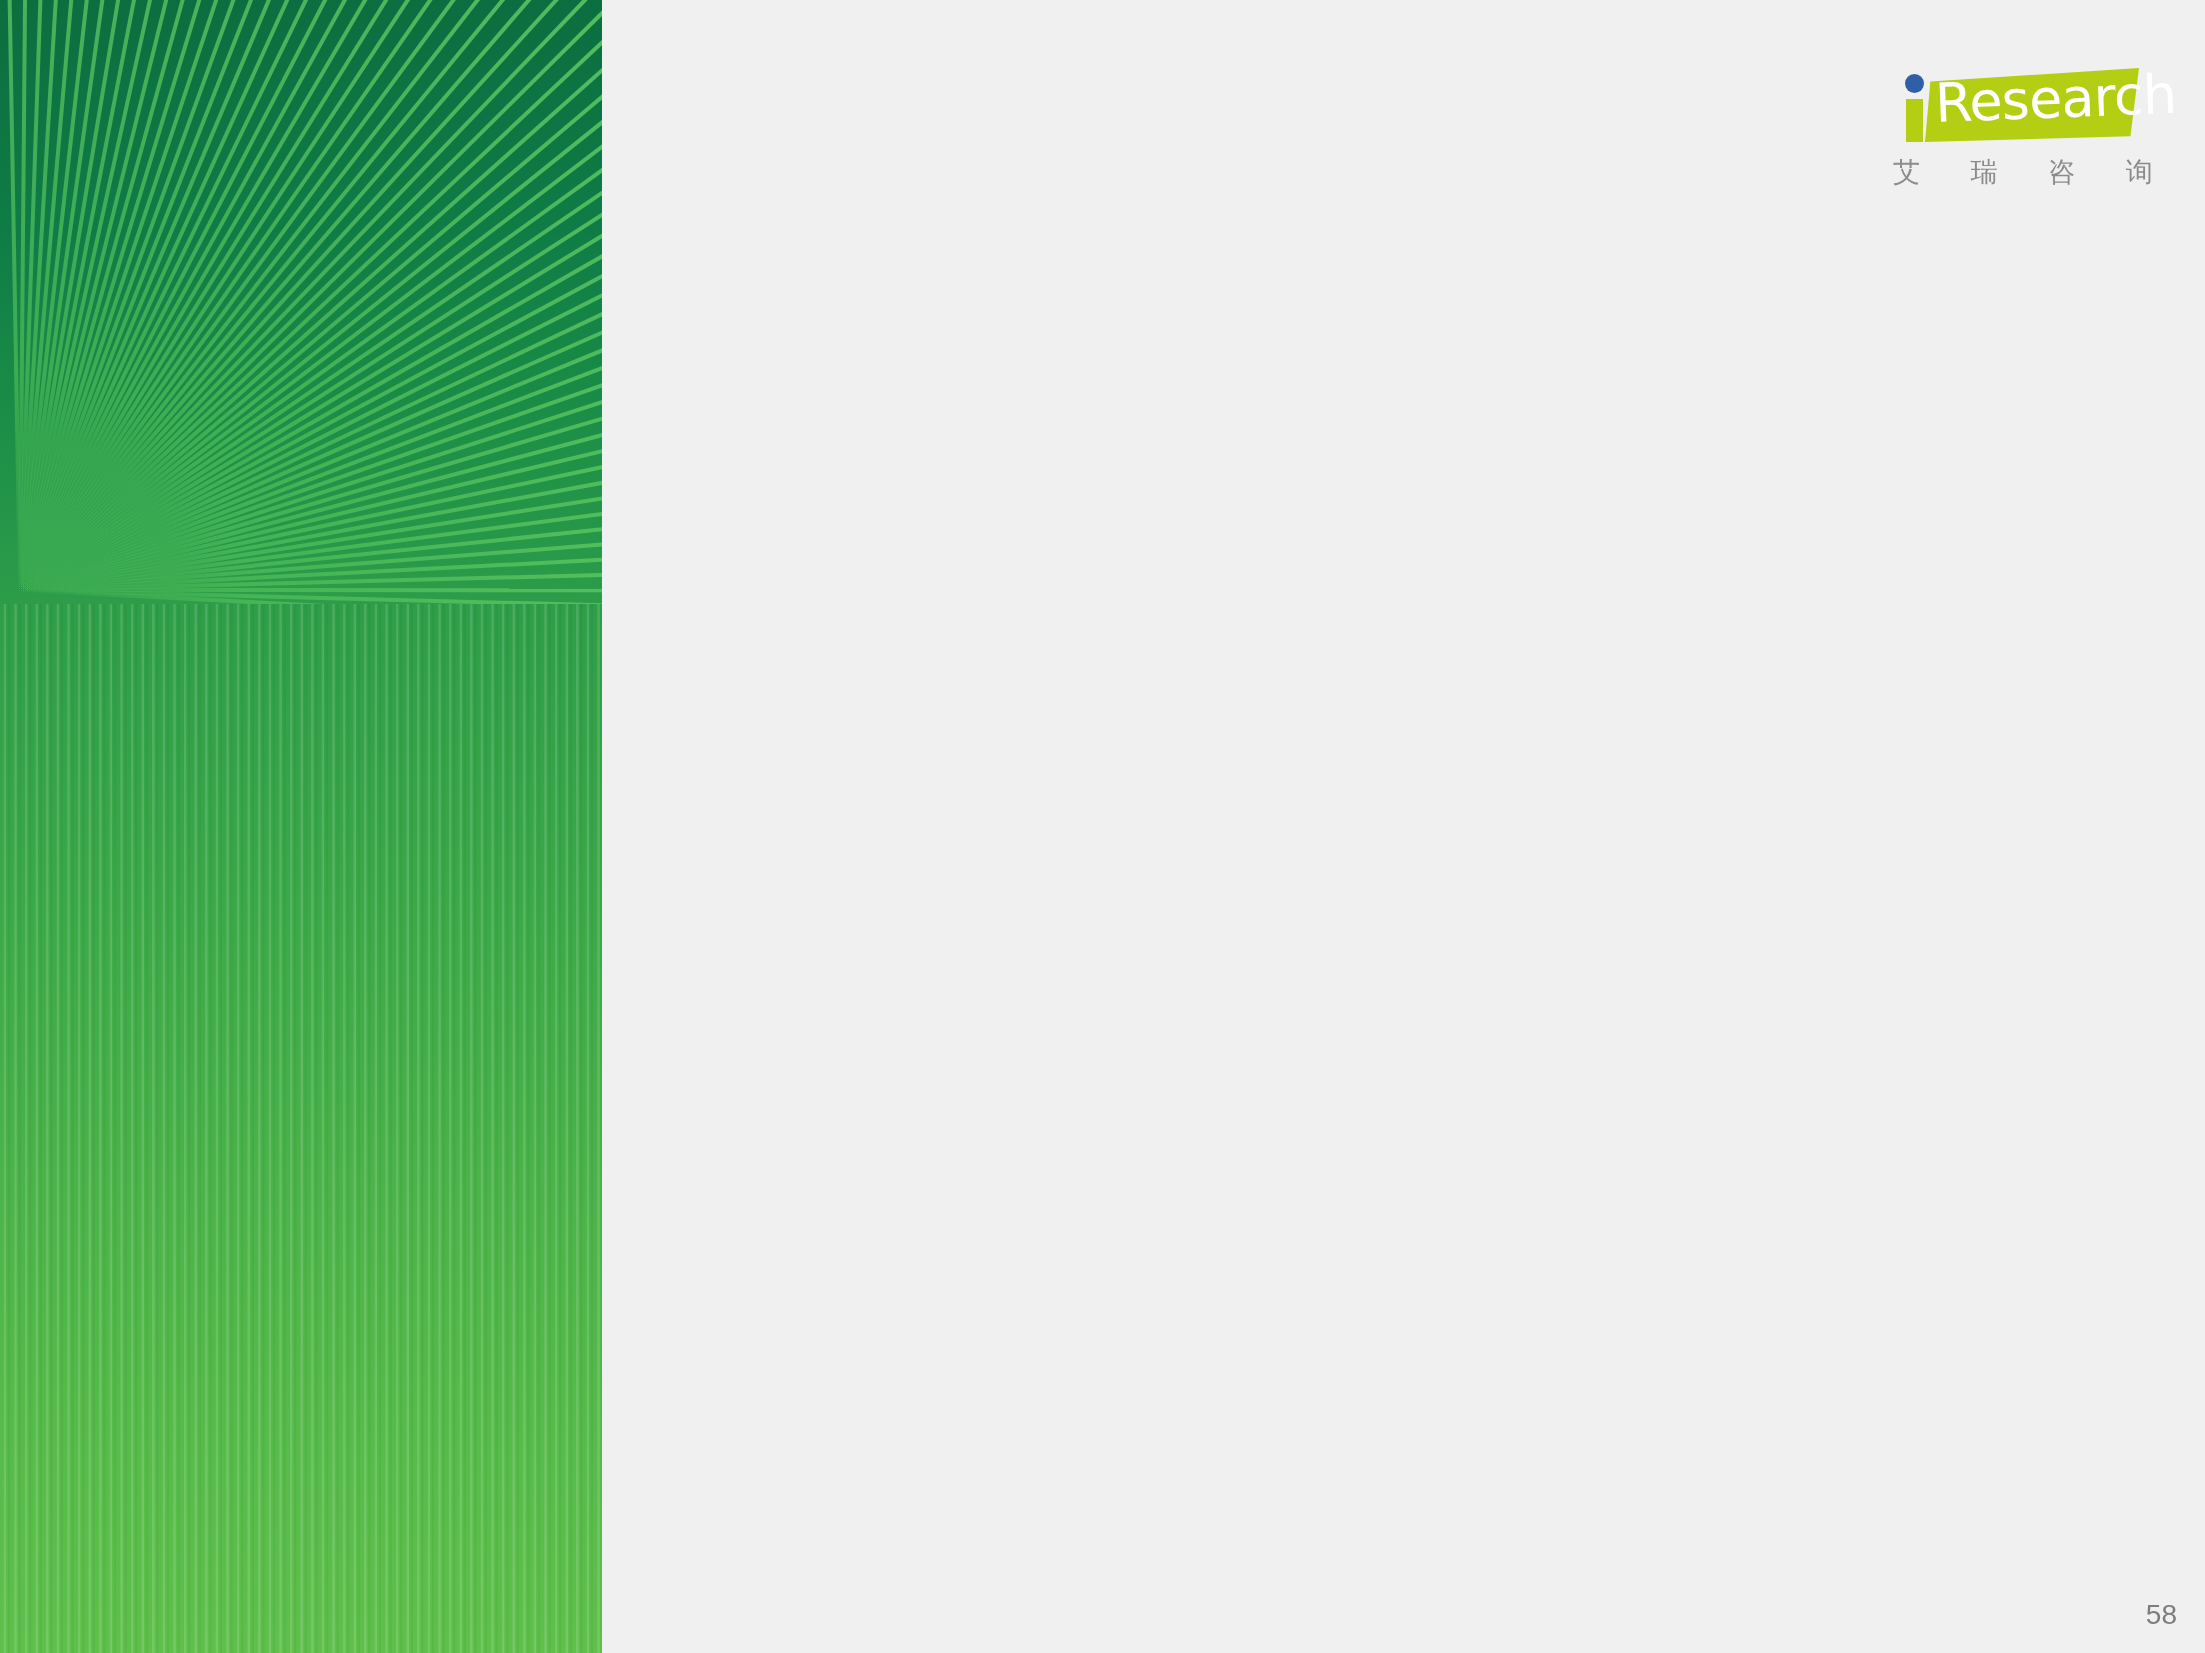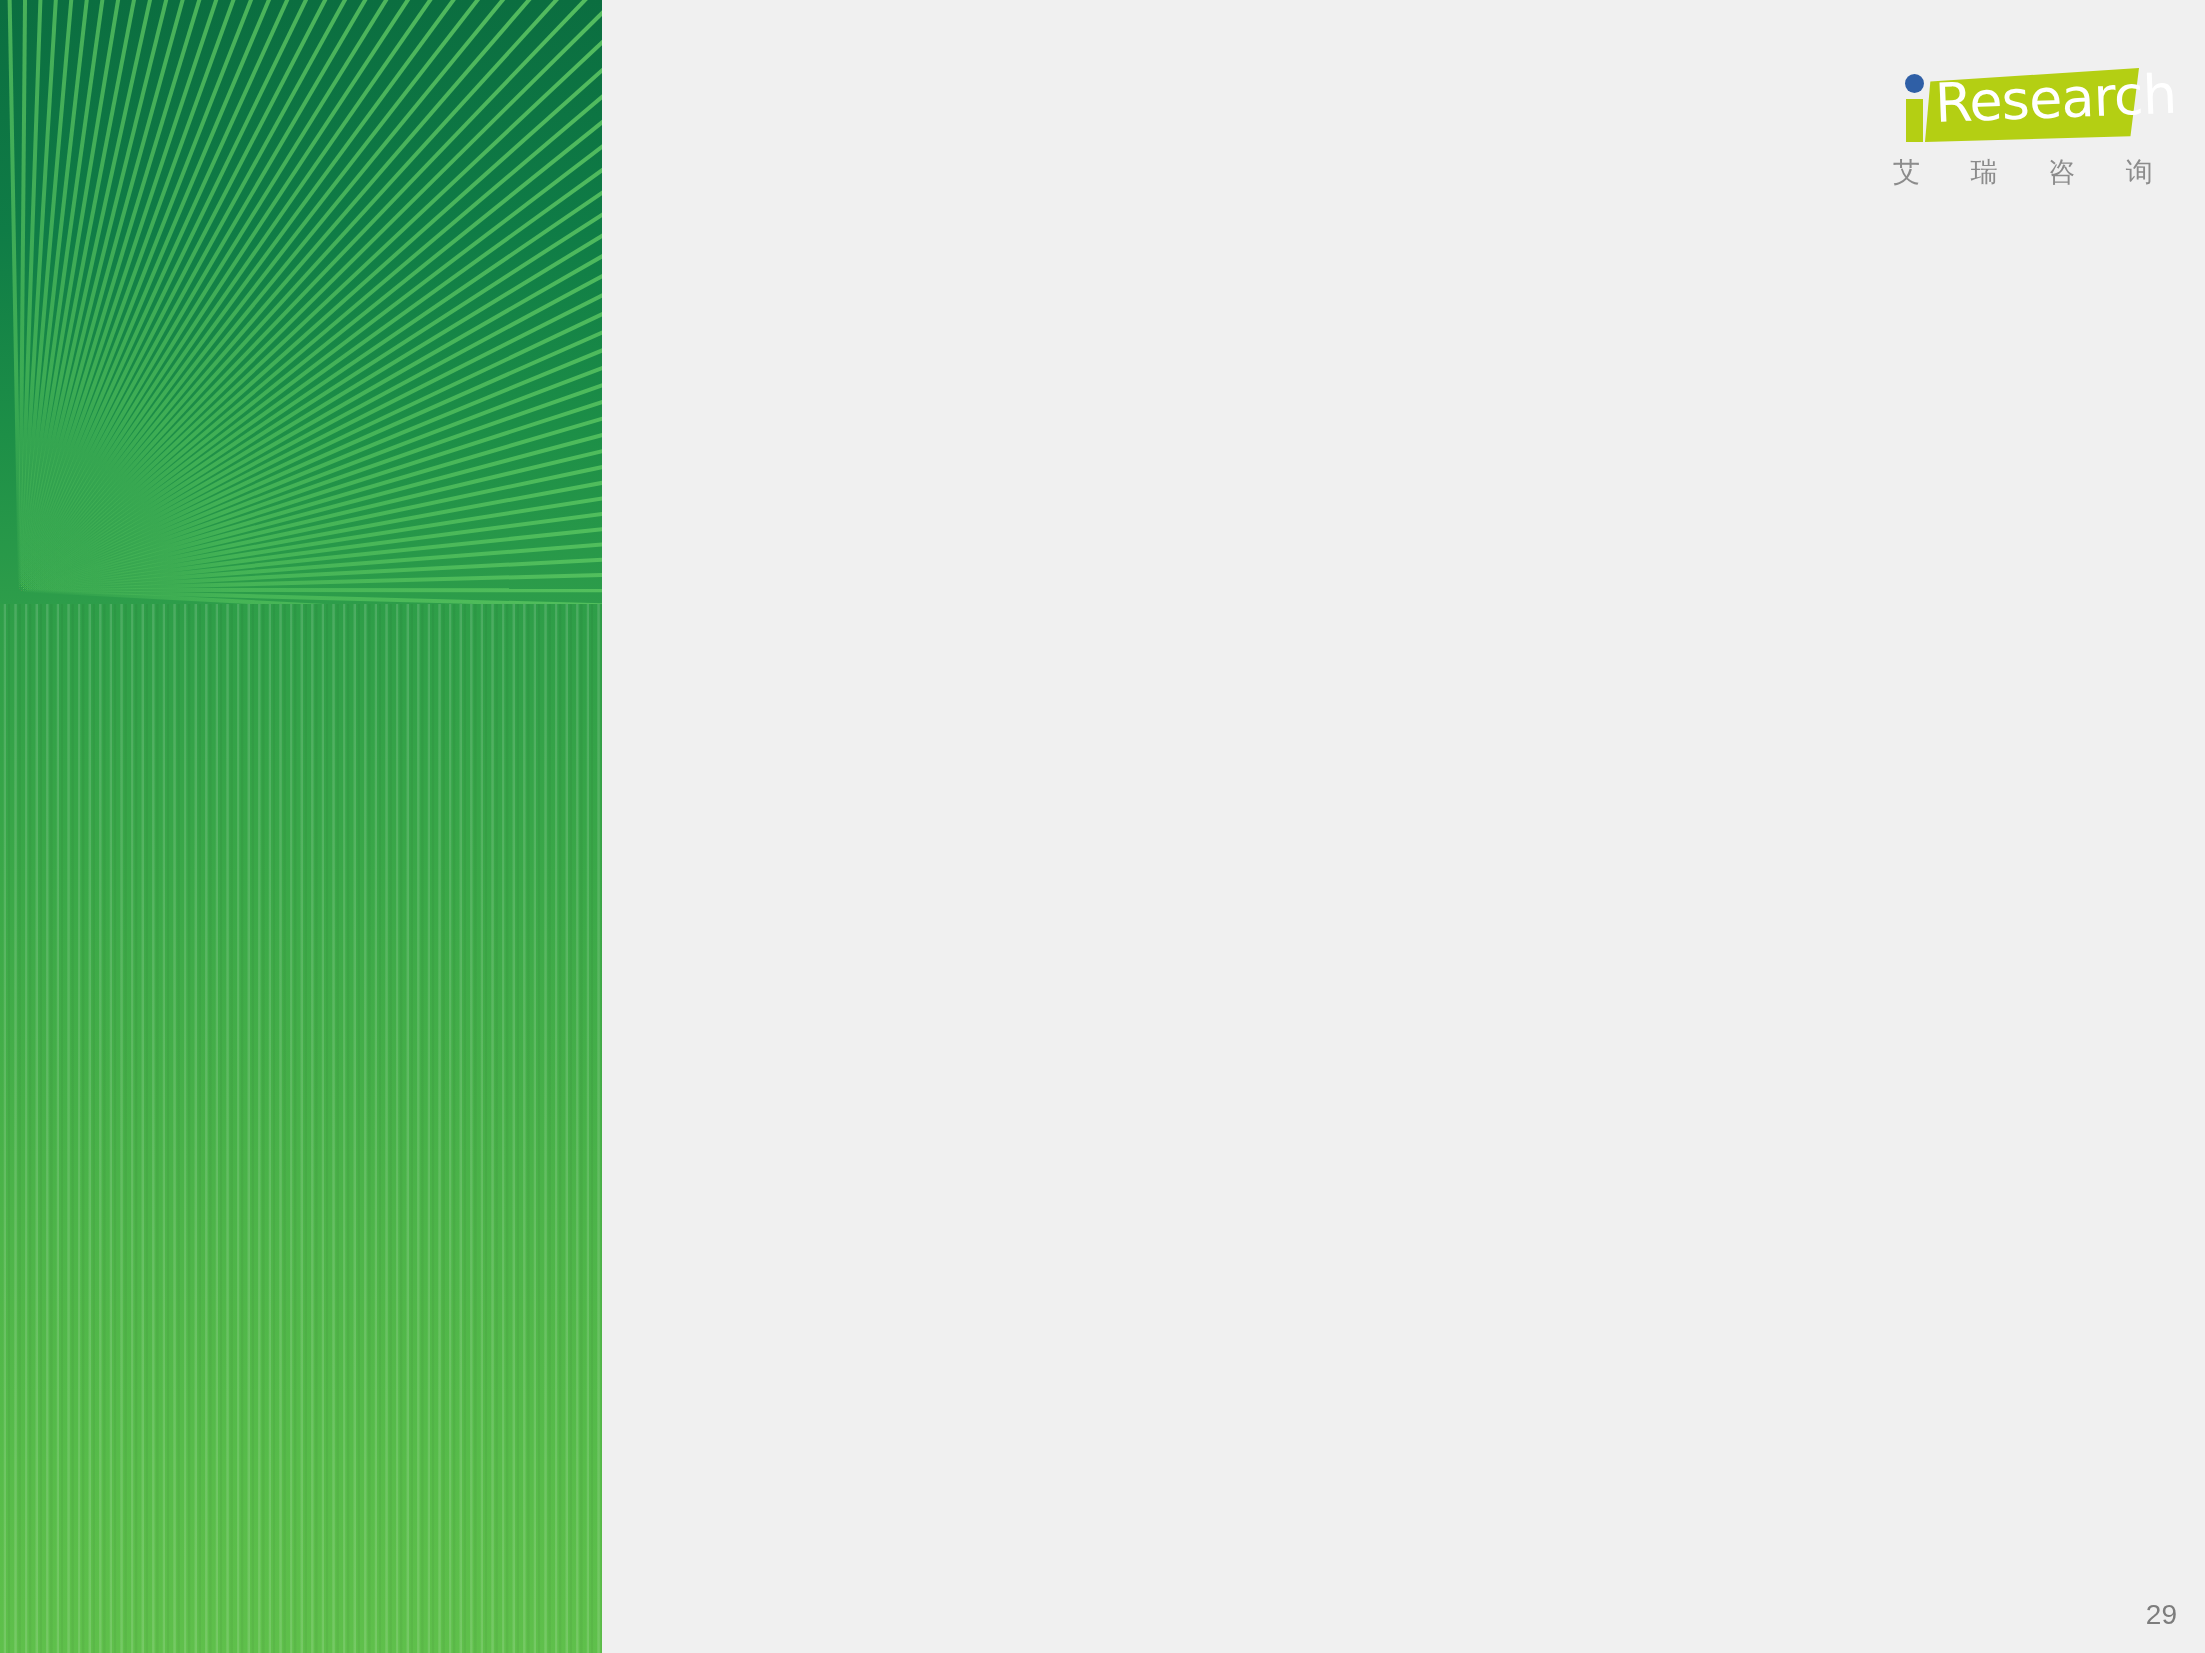--- a/index.html
+++ b/index.html
@@ -275,16 +275,16 @@
   <div class="logo">
     <div class="logo-mark">
       <span class="logo-i-dot"></span>
       <span class="logo-i-stem"></span>
       <span class="logo-block"></span>
       <span class="logo-word">Research</span>
     </div>
     <div class="logo-sub">艾 瑞 咨 询</div>
   </div>
 
-  <div class="page-number">29</div>
+  <div class="page-number">58</div>
 
 </div>
 
 
 </body></html>

